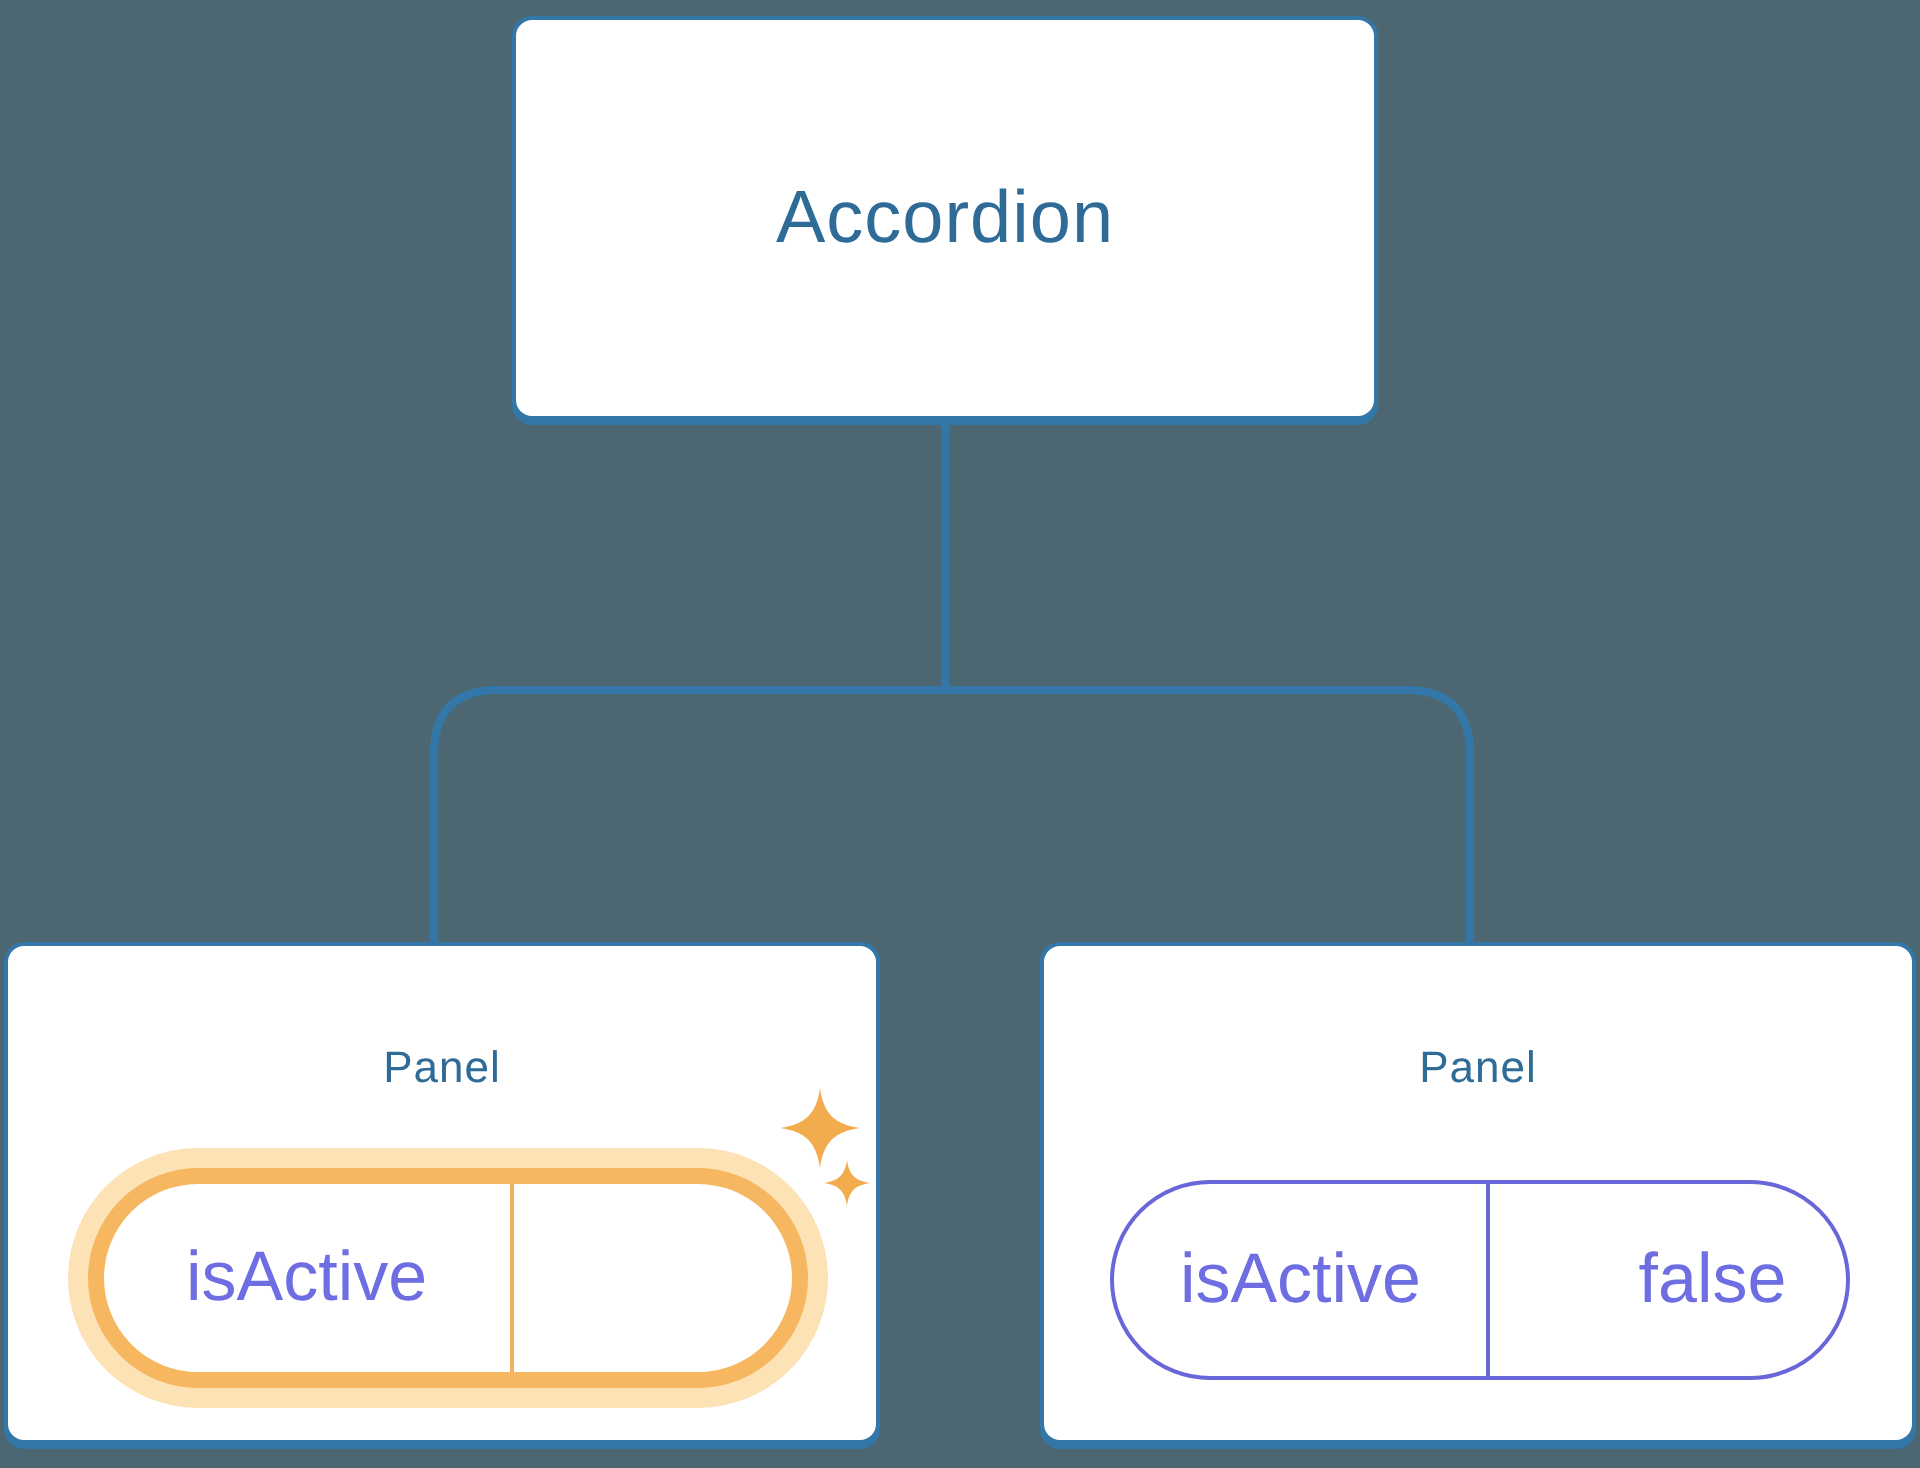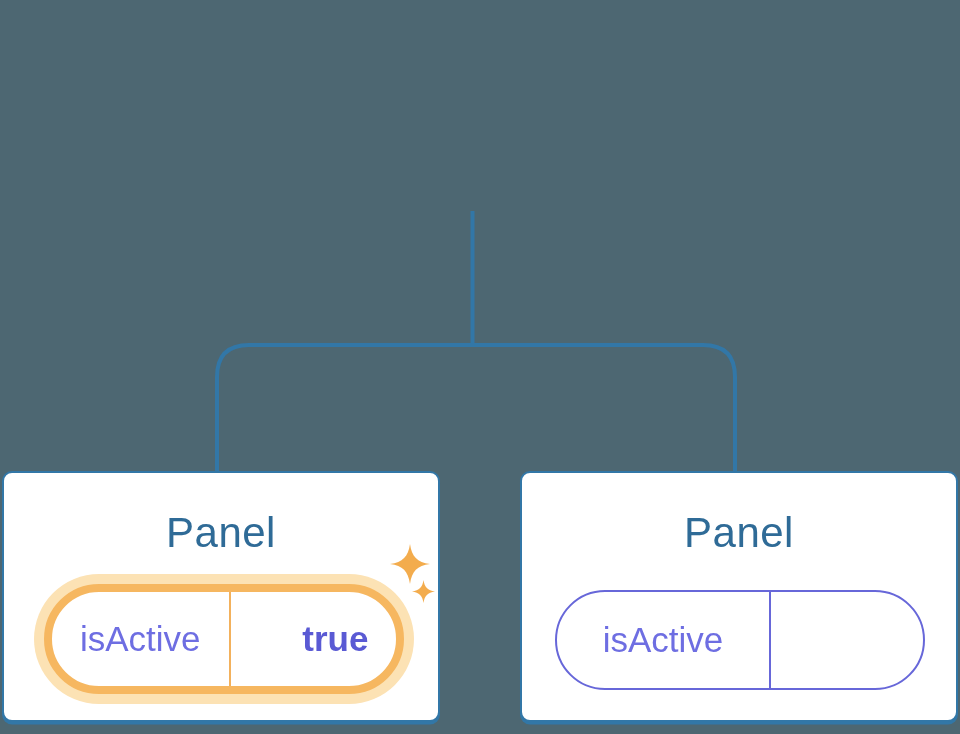--- a/index.html
+++ b/index.html
@@ -53,24 +53,24 @@
     font-weight: 500;
     letter-spacing: 0.5px;
   }
   .panel-box {
     top: 471px;
     width: 438px; height: 251px;
   }
   .panel-left  { left: 2px; }
   .panel-right { left: 520px; }
   .panel-title {
-    margin-top: 36px;
+    margin-top: 48px;
     text-align: center;
     color: var(--text-blue);
-    font-size: 42px;
+    font-size: 22px;
     font-weight: 500;
     letter-spacing: 0.5px;
   }
   .state-pill {
     position: absolute;
     display: flex;
     align-items: stretch;
     background: var(--box-fill);
     overflow: hidden;
     gap: 44px;
@@ -110,42 +110,45 @@
 </head>
 <body>
 
 <div class="stage">
 
   <svg class="connectors" viewBox="0 0 960 734" xmlns="http://www.w3.org/2000/svg">
     <path d="M472.5 211 V343" fill="none" stroke="var(--line-blue)" stroke-width="4"></path>
     <path d="M217 471 V377 Q217 345 249 345 H703 Q735 345 735 377 V471" fill="none" stroke="var(--line-blue)" stroke-width="4"></path>
   </svg>
 
+  <div class="component-box root-box">
+    <span class="root-label">Accordion</span>
+  </div>
 
   <div class="component-box panel-box panel-left">
     <div class="panel-title">Panel</div>
 
     <div class="state-pill active">
       <div class="pill-cell cell-key">isActive</div>
-      <div class="pill-cell cell-value">true</div>
     </div>
 
     <div class="sparkle sparkle-large">
       <svg viewBox="0 0 24 24">
           <path fill="var(--sparkle-orange)" d="M12 0 C13.1 7.7 16.3 10.9 24 12 C16.3 13.1 13.1 16.3 12 24 C10.9 16.3 7.7 13.1 0 12 C7.7 10.9 10.9 7.7 12 0 Z"></path>
         </svg>
     </div>
     <div class="sparkle sparkle-small">
       <svg viewBox="0 0 24 24">
           <path fill="var(--sparkle-orange)" d="M12 0 C13.1 7.7 16.3 10.9 24 12 C16.3 13.1 13.1 16.3 12 24 C10.9 16.3 7.7 13.1 0 12 C7.7 10.9 10.9 7.7 12 0 Z"></path>
         </svg>
     </div>
   </div>
 
   <div class="component-box panel-box panel-right">
     <div class="panel-title">Panel</div>
 
     <div class="state-pill inactive">
       <div class="pill-cell cell-key">isActive</div>
+      <div class="pill-cell cell-value">false</div>
     </div>
   </div>
 
 </div>
 
 </body></html>

